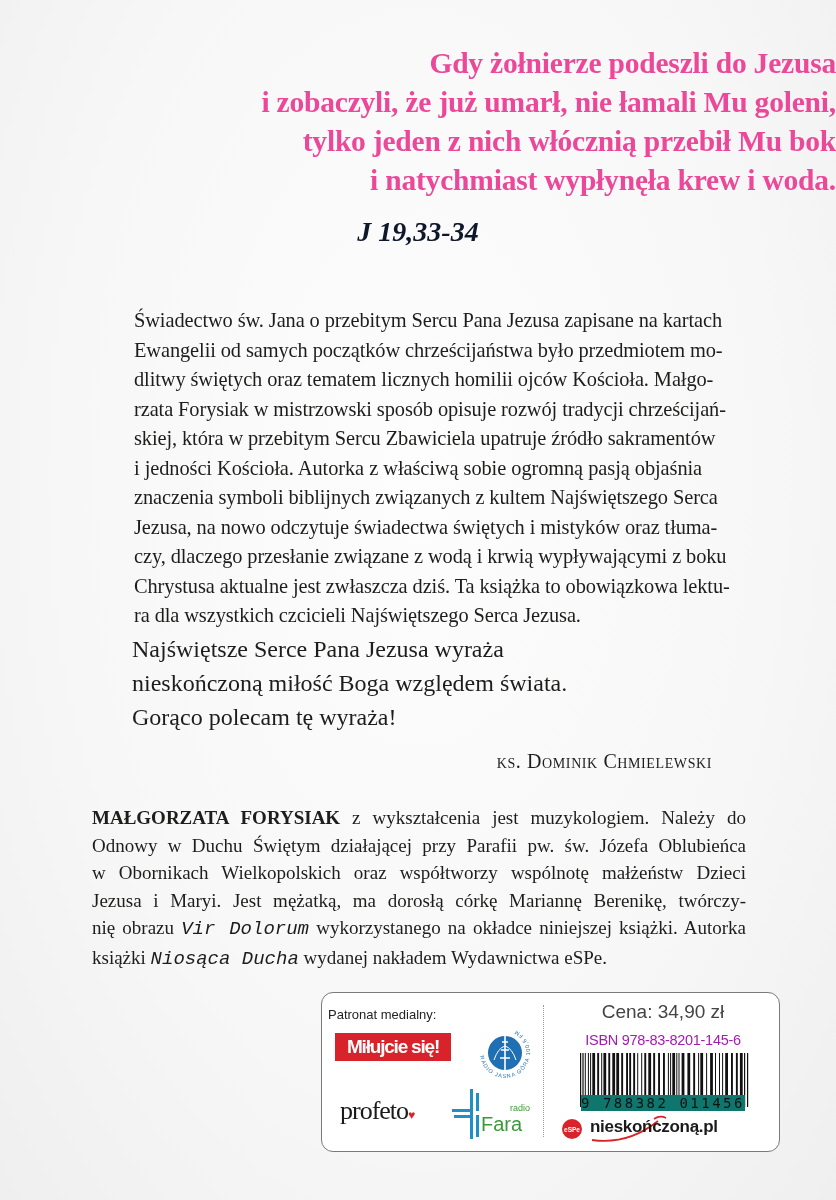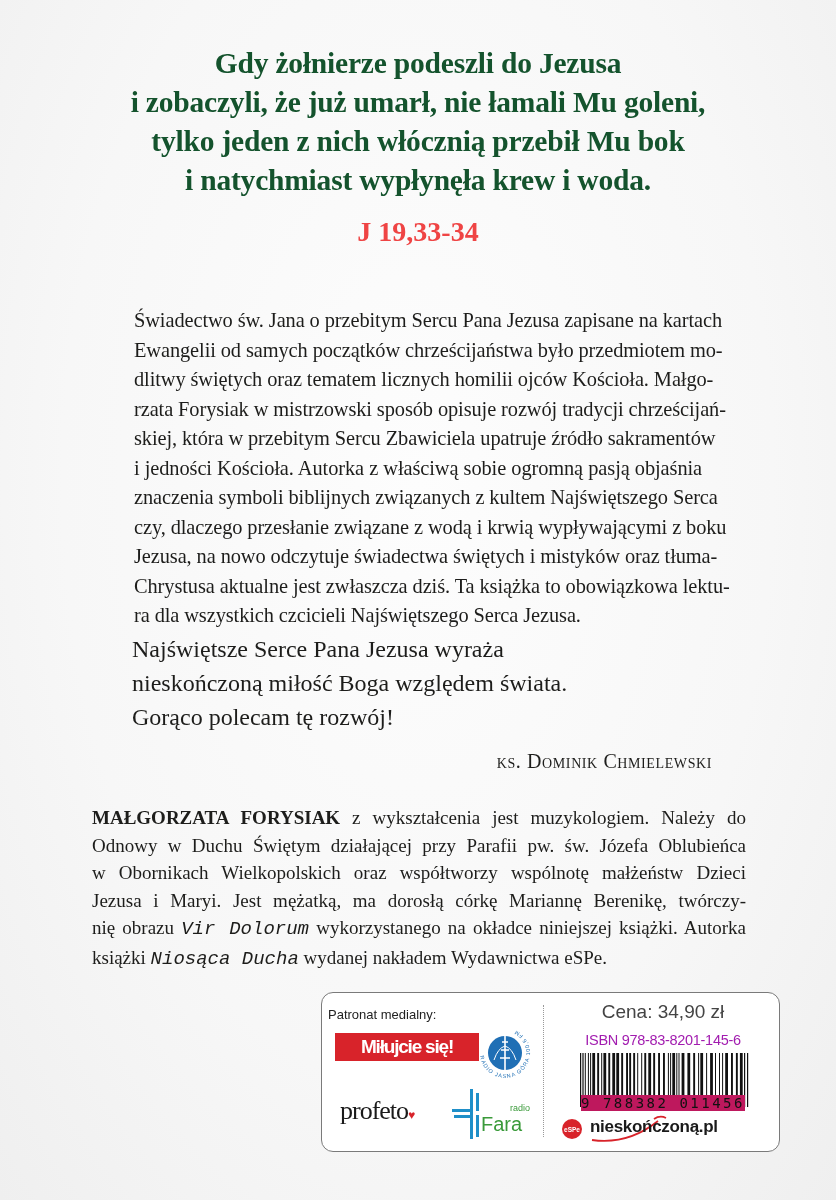--- a/index.html
+++ b/index.html
@@ -5,29 +5,29 @@
   html, body { margin: 0; padding: 0; }
   body {
     width: 836px; height: 1200px; overflow: hidden;
     background: radial-gradient(ellipse at 50% 40%, #fdfdfd 0%, #f7f7f7 60%, #efefef 100%);
     font-family: "Liberation Serif", "DejaVu Serif", serif;
     color: #1d1d1b;
     position: relative;
   }
   .bible-quote {
     position: absolute; left: 0; right: 0; top: 44px;
-    text-align: center; color: #14532d;
+    text-align: right; color: #ec4899;
     font-weight: bold; font-size: 29.5px; line-height: 39px;
     letter-spacing: -0.2px;
   }
   .bible-quote .line { display: block; }
   .bible-ref {
     position: absolute; left: 0; right: 0; top: 216px;
-    text-align: center; color: #ef4444;
-    font-weight: bold; font-size: 28px;
+    text-align: center; color: #0f172a;
+    font-weight: bold; font-style: italic; font-size: 28px;
   }
   .description {
     position: absolute; left: 134px; width: 568px; top: 282px;
     font-size: 20.4px; line-height: 29.5px; text-align: justify;
     letter-spacing: -0.1px;
     margin-top: 24px;
   }
   .description .line { display: block; text-align-last: justify; white-space: nowrap; }
   .description .line.last { text-align-last: left; }
   .recommendation {
@@ -56,21 +56,21 @@
   .patronat-label {
     position: absolute; left: 6px; top: 14px;
     font-family: "Liberation Sans", "DejaVu Sans", sans-serif;
     font-size: 13px; color: #222;
   }
   .divider {
     position: absolute; left: 221px; top: 12px; bottom: 14px;
     border-left: 1.5px dotted #999;
   }
   .logo-milujcie {
-    position: absolute; left: 13px; top: 40px; width: 144px; height: 28px;
+    position: absolute; left: 13px; top: 40px; width: 116px; height: 28px;
     background: #d8232a; color: #fff;
     font-family: "Liberation Sans", "DejaVu Sans", sans-serif;
     font-weight: bold; font-size: 19px; letter-spacing: -1.2px;
     display: flex; align-items: center; justify-content: center;
   }
   .logo-jasna {
     position: absolute; left: 150px; top: 27px; width: 66px; height: 66px;
   }
   .logo-profeto {
     position: absolute; left: 18px; top: 103px;
@@ -92,21 +92,21 @@
     font-size: 14.5px; color: #a21caf; letter-spacing: -0.3px;
   }
   .barcode {
     position: absolute; left: 256px; top: 60px; width: 172px; height: 54px;
   }
   .barcode-digits {
     position: absolute; left: 236px; top: 102px; width: 210px; text-align: center;
     font-family: "DejaVu Sans Mono", "Liberation Mono", monospace;
     font-size: 14px; color: #111; letter-spacing: 2.5px;
   }
-  .barcode-digits span { background: #be185d; }
+  .barcode-digits span { background: #0f766e; }
   .espe-logo {
     position: absolute; left: 240px; top: 126px; width: 20px; height: 20px;
     border-radius: 50%; background: #d8232a; color: #fff;
     font-family: "Liberation Sans", "DejaVu Sans", sans-serif;
     font-size: 6.5px; font-weight: bold;
     display: flex; align-items: center; justify-content: center;
   }
   .shop-name {
     position: absolute; left: 268px; top: 124px;
     font-family: "Liberation Sans", "DejaVu Sans", sans-serif;
@@ -128,30 +128,30 @@
 <div class="bible-ref">J 19,33-34</div>
 
 <div class="description">
   <span class="line">Świadectwo św. Jana o przebitym Sercu Pana Jezusa zapisane na kartach</span>
   <span class="line">Ewangelii od samych początków chrześcijaństwa było przedmiotem mo-</span>
   <span class="line">dlitwy świętych oraz tematem licznych homilii ojców Kościoła. Małgo-</span>
   <span class="line">rzata Forysiak w mistrzowski sposób opisuje rozwój tradycji chrześcijań-</span>
   <span class="line">skiej, która w przebitym Sercu Zbawiciela upatruje źródło sakramentów</span>
   <span class="line">i jedności Kościoła. Autorka z właściwą sobie ogromną pasją objaśnia</span>
   <span class="line">znaczenia symboli biblijnych związanych z kultem Najświętszego Serca</span>
+  <span class="line">Jezusa, na nowo odczytuje świadectwa świętych i mistyków oraz tłuma-</span>
   <span class="line">czy, dlaczego przesłanie związane z wodą i krwią wypływającymi z boku</span>
-  <span class="line">Jezusa, na nowo odczytuje świadectwa świętych i mistyków oraz tłuma-</span>
   <span class="line">Chrystusa aktualne jest zwłaszcza dziś. Ta książka to obowiązkowa lektu-</span>
   <span class="line last">ra dla wszystkich czcicieli Najświętszego Serca Jezusa.</span>
 </div>
 
 <div class="recommendation">
   <span class="line">Najświętsze Serce Pana Jezusa wyraża</span>
   <span class="line">nieskończoną miłość Boga względem świata.</span>
-  <span class="line">Gorąco polecam tę rozwój!</span>
+  <span class="line">Gorąco polecam tę wyraża!</span>
 </div>
 <div class="rec-author">ks. Dominik Chmielewski</div>
 
 <div class="bio">
   <span class="line"><span class="author">MAŁGORZATA FORYSIAK</span><span> z wykształcenia jest muzykologiem. Należy do</span></span>
   <span class="line">Odnowy w Duchu Świętym działającej przy Parafii pw. św. Józefa Oblubieńca</span>
   <span class="line">w Obornikach Wielkopolskich oraz współtworzy wspólnotę małżeństw Dzieci</span>
   <span class="line">Jezusa i Maryi. Jest mężatką, ma dorosłą córkę Mariannę Berenikę, twórczy-</span>
   <span class="line"><span>nię obrazu </span><em>Vir Dolorum</em><span> wykorzystanego na okładce niniejszej książki. Autorka</span></span>
   <span class="line last"><span>książki </span><em>Niosąca Ducha</em><span> wydanej nakładem Wydawnictwa eSPe.</span></span>

